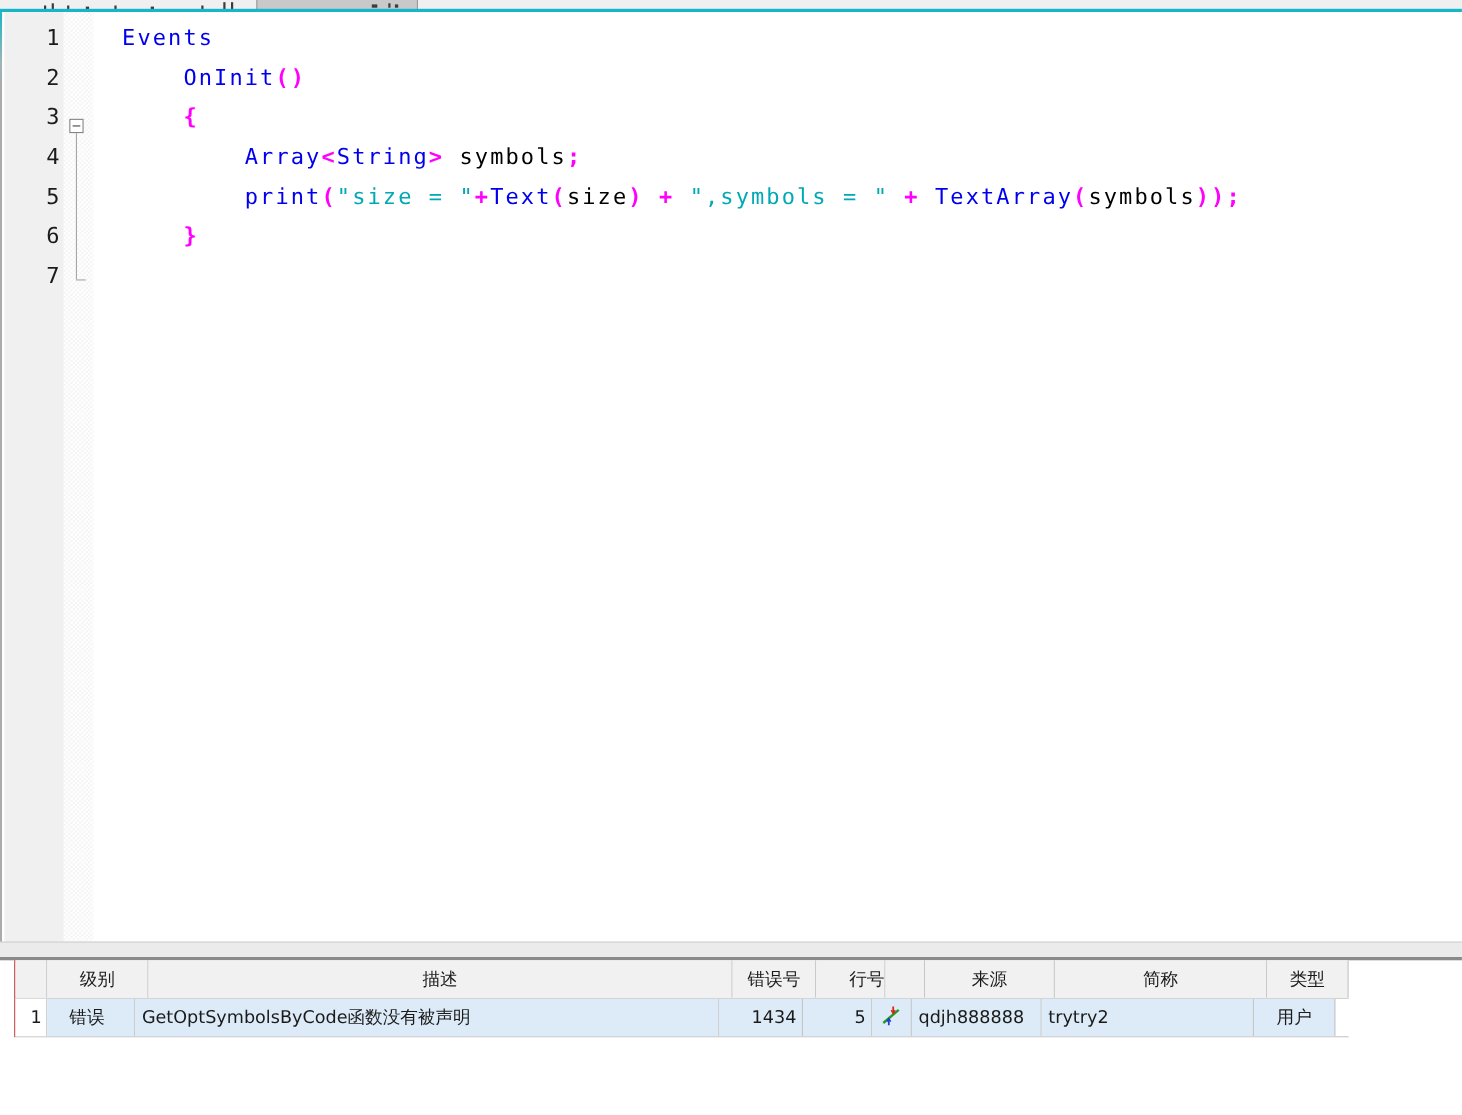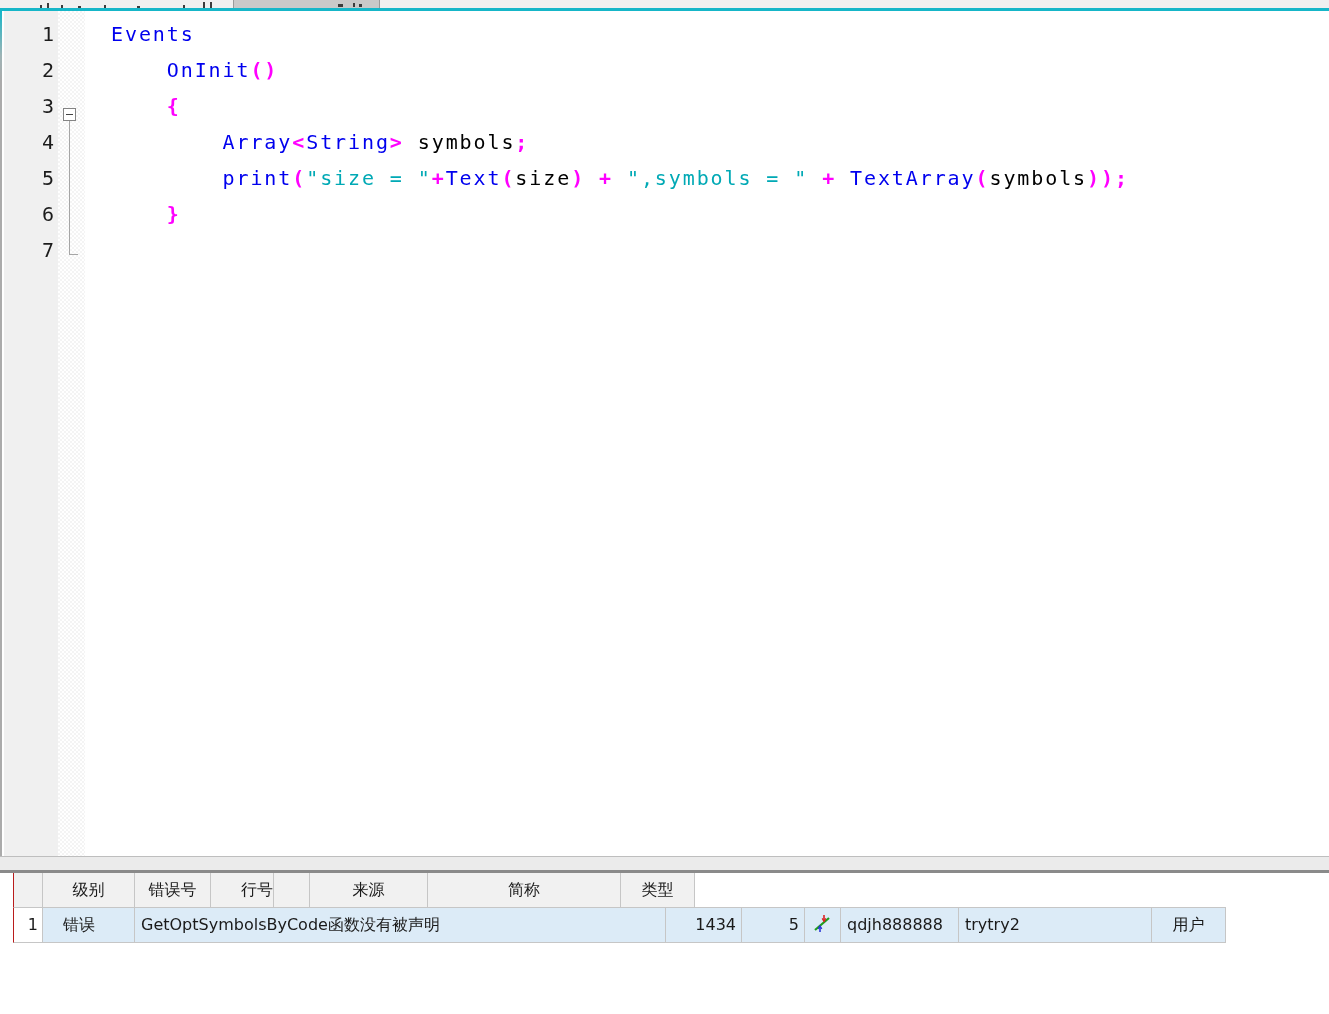--- a/index.html
+++ b/index.html
@@ -113,31 +113,32 @@
 </div>
 <div class="editor-bottom-line"></div>
 
 <div class="splitter"></div>
 <div class="splitter-dark"></div>
 
 <div class="error-table">
   <div class="tr thead">
       <div class="th" style="width: 29px;"></div>
       <div class="th" style="width: 92px;">级别</div>
+      <div class="th" style="width: 531px;">描述</div>
       <div class="th" style="width: 76px;">错误号</div>
       <div class="th" style="width: 63px; text-align: right;">行号</div>
       <div class="th" style="width: 36px;"></div>
       <div class="th" style="width: 118px;">来源</div>
       <div class="th" style="width: 193px;">简称</div>
       <div class="th" style="width: 74px;">类型</div>
     </div>
   <div>
       <div class="tr tbody-row">
         <div class="td align-right rowindex" style="width: 29px;">1</div>
-        <div class="td align-left" style="width: 92px; padding-left: 20px;">错误</div>
+        <div class="td align-left" style="width: 80px; padding-left: 20px;">错误</div>
         <div class="td align-left" style="width: 531px;">GetOptSymbolsByCode函数没有被声明</div>
         <div class="td align-right" style="width: 76px;">1434</div>
         <div class="td align-right" style="width: 63px;">5</div>
         <div class="td align-center" style="width: 36px;">
   <svg width="20" height="20" viewBox="0 0 20 20">
     <path d="M2 16 L16 4" stroke="#1d9e1d" stroke-width="2.2" fill="none"></path>
     <path d="M11 1 L11 6.5" stroke="#dd2222" stroke-width="1.6" fill="none"></path>
     <path d="M9.2 4.4 L11 7.4 L12.8 4.4" stroke="#dd2222" stroke-width="1.3" fill="none"></path>
     <path d="M7 12.5 L7 18" stroke="#2936d6" stroke-width="1.6" fill="none"></path>
     <path d="M5.2 14.8 L7 11.9 L8.8 14.8" stroke="#2936d6" stroke-width="1.3" fill="none"></path>

